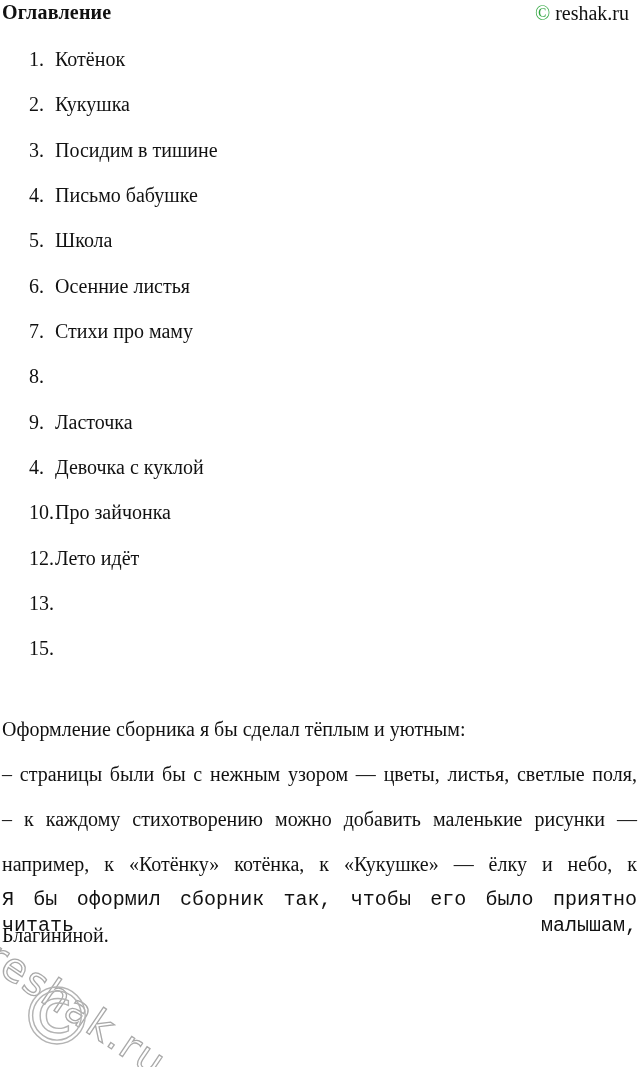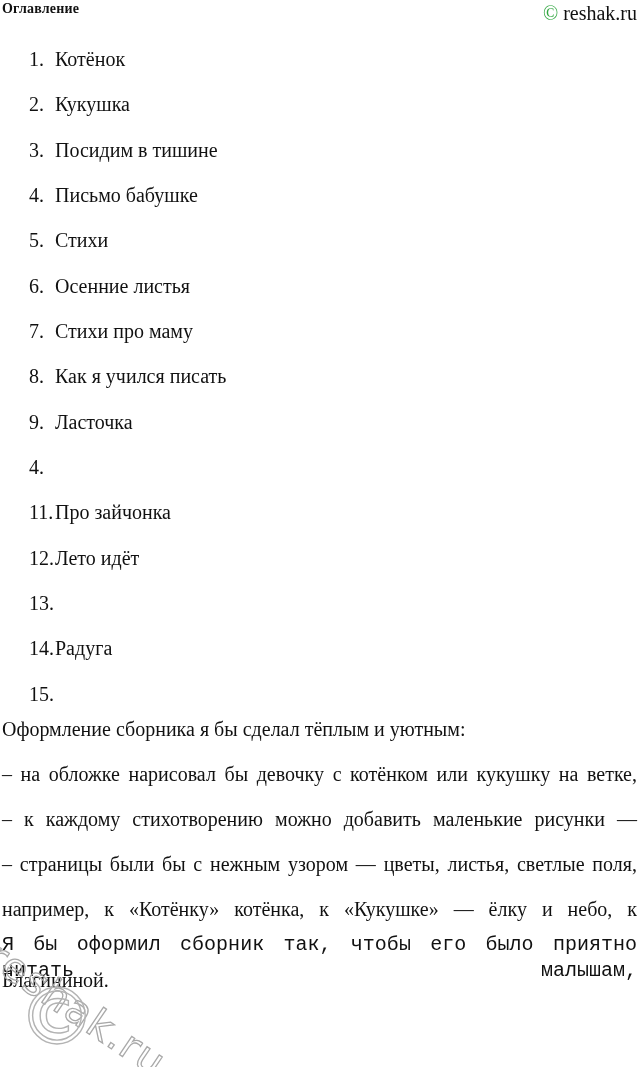--- a/index.html
+++ b/index.html
@@ -8,27 +8,27 @@
     width: 640px;
     height: 1067px;
     background: #ffffff;
     overflow: hidden;
     font-family: "Liberation Serif", serif;
     color: #111111;
   }
   .header-title {
     position: absolute;
     left: 2px; top: 1px;
-    font-size: 14px;
+    font-size: 20px;
     font-weight: bold;
     letter-spacing: 0.2px;
   }
   .header-copy {
     position: absolute;
-    right: 3px; top: 2px;
+    right: 11px; top: 2px;
     font-size: 20px;
   }
   .header-copy .copy-symbol { font-weight: normal; }
   ol.toc {
     position: absolute;
     left: 0; right: 0; top: 47px;
     margin: 0; padding: 0;
     list-style: none;
   }
   ol.toc li {
@@ -95,38 +95,36 @@
   <div class="header-copy">
     <span class="copy-symbol" style="color: rgb(47, 166, 63);">©</span>
     <span>reshak.ru</span>
   </div>
 
   <ol class="toc">
     <li><span class="num">1.</span><span>Котёнок</span></li>
     <li><span class="num">2.</span><span>Кукушка</span></li>
     <li><span class="num">3.</span><span>Посидим в тишине</span></li>
     <li><span class="num">4.</span><span>Письмо бабушке</span></li>
-    <li><span class="num">5.</span><span>Стихи</span></li>
+    <li><span class="num">5.</span><span>Школа</span></li>
     <li><span class="num">6.</span><span>Осенние листья</span></li>
     <li><span class="num">7.</span><span>Стихи про маму</span></li>
-    <li><span class="num">8.</span><span>Как я учился писать</span></li>
+    <li><span class="num">8.</span></li>
     <li><span class="num">9.</span><span>Ласточка</span></li>
-    <li><span class="num">4.</span></li>
-    <li><span class="num">11.</span><span>Про зайчонка</span></li>
+    <li><span class="num">4.</span><span>Девочка с куклой</span></li>
+    <li><span class="num">10.</span><span>Про зайчонка</span></li>
     <li><span class="num">12.</span><span>Лето идёт</span></li>
     <li><span class="num">13.</span></li>
-    <li><span class="num">14.</span><span>Радуга</span></li>
     <li><span class="num">15.</span></li>
   </ol>
 
   <div class="bottom">
     <div class="line">Оформление сборника я бы сделал тёплым и уютным:</div>
-    <div class="line just">– на обложке нарисовал бы девочку с котёнком или кукушку на ветке,</div>
+    <div class="line just">– страницы были бы с нежным узором — цветы, листья, светлые поля,</div>
     <div class="line just">– к каждому стихотворению можно добавить маленькие рисунки —</div>
-    <div class="line just">– страницы были бы с нежным узором — цветы, листья, светлые поля,</div>
     <div class="line just">например, к «Котёнку» котёнка, к «Кукушке» — ёлку и небо, к</div>
     <div class="line just short closing-start">Я бы оформил сборник так, чтобы его было приятно читать малышам,</div>
     <div class="line short">Благининой.</div>
   </div>
 
   <div class="watermark-text">reshak.ru</div>
   <div class="watermark-copy">©</div>
 
 </div>
 

